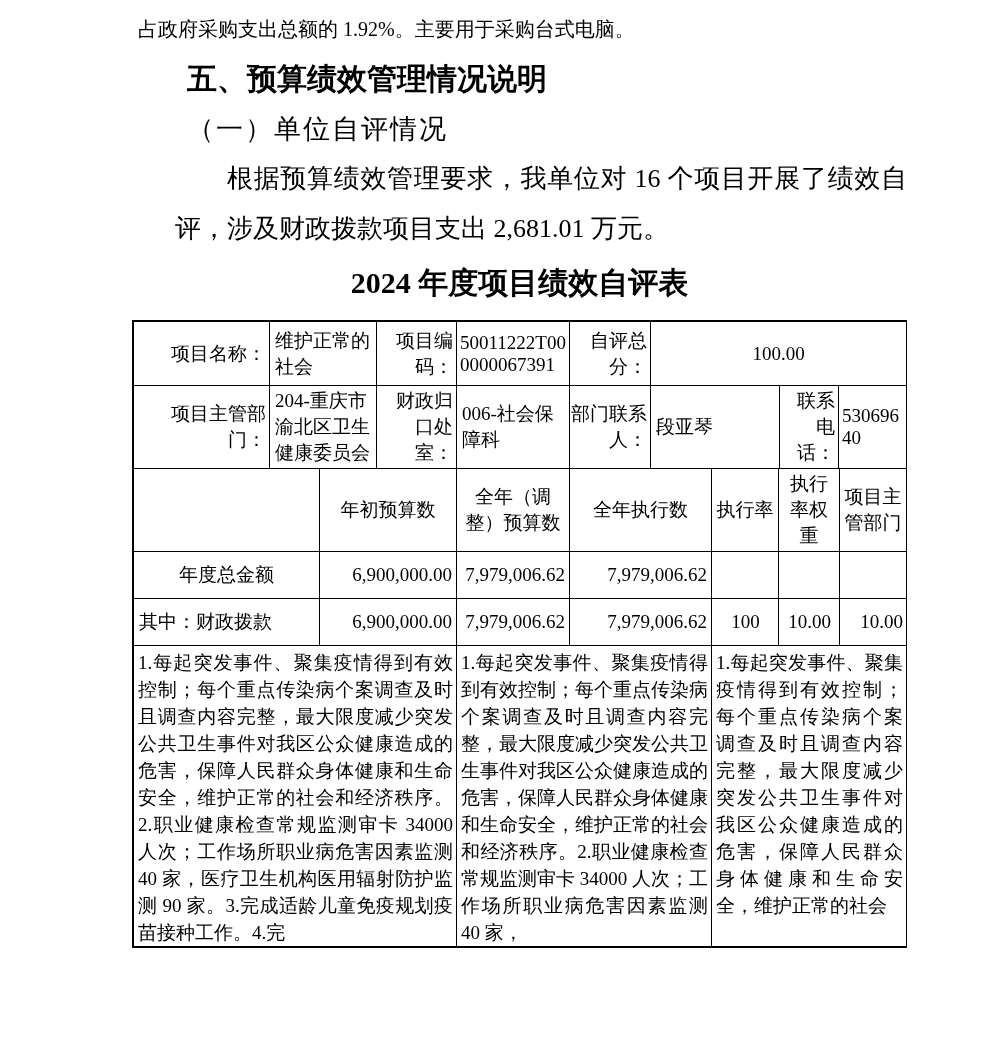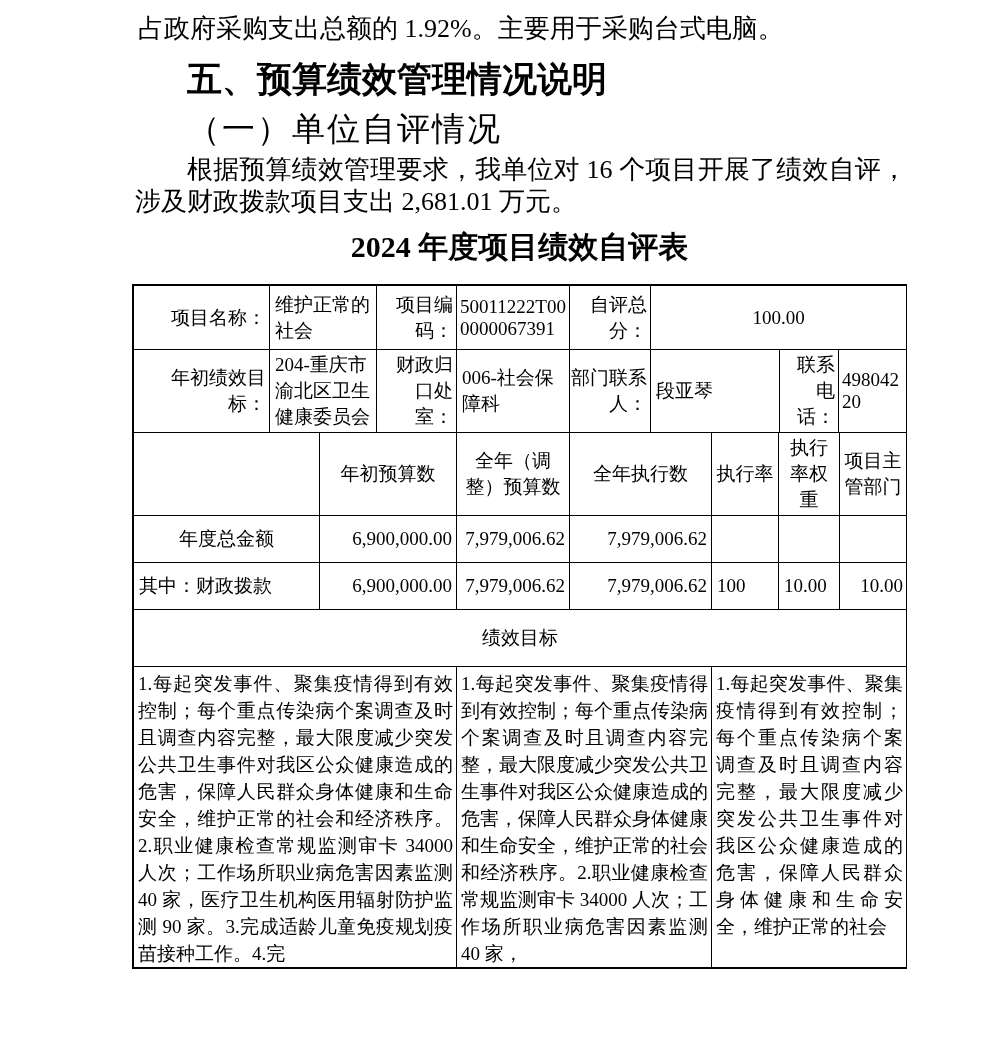--- a/index.html
+++ b/index.html
@@ -3,27 +3,27 @@
 <meta charset="utf-8">
 <style>
   html,body{margin:0;padding:0;}
   body{
     width:1000px;height:1042px;overflow:hidden;background:#ffffff;color:#000;
     font-family:"Liberation Serif","DejaVu Serif",serif;
     -webkit-font-smoothing:antialiased;
   }
   .content{margin-left:132px;width:775px;padding-top:4px;}
 
-  .intro-line{font-size:26px;line-height:50px;padding-left:6px;white-space:nowrap;}
+  .intro-line{font-size:20px;line-height:50px;padding-left:6px;white-space:nowrap;}
   .section-heading{
     font-family:"Liberation Sans","DejaVu Sans",sans-serif;
-    font-weight:bold;font-size:35px;line-height:50px;padding-left:55px;
+    font-weight:bold;font-size:30px;line-height:50px;padding-left:55px;
   }
-  .sub-heading{font-size:33px;line-height:50px;padding-left:55px;letter-spacing:2px;}
-  .body-para{font-size:26px;line-height:32px;text-indent:52px;text-align:justify;padding-left:3px;}
+  .sub-heading{font-size:27px;line-height:50px;padding-left:55px;letter-spacing:2px;}
+  .body-para{font-size:26px;line-height:50px;text-indent:52px;text-align:justify;padding-left:3px;margin-left:40px;}
   .table-title{
     font-size:30px;font-weight:bold;text-align:center;line-height:46px;margin-top:6px;
   }
 
   .tbl-wrap{width:773px;margin-top:14px;border:1px solid #000;}
   table{border-collapse:collapse;table-layout:fixed;width:773px;font-size:19px;}
   .tbl-mid,.tbl-bot{margin-top:-1px;}
   td{border:1px solid #000;padding:2px 4px;vertical-align:middle;word-break:break-word;overflow:hidden;}
 
   
@@ -33,21 +33,21 @@
   .row-fheader td{height:52px;text-align:center;}
   .row-frow td{height:42px;}
   .row-banner2 td{height:52px;text-align:center;}
   .row-gheader td{height:52px;text-align:center;}
 
   td.label{text-align:right;padding:2px 3px 2px 1px;}
   td.vleft{text-align:left;padding-left:5px;}
   td.code{word-break:break-all;text-align:left;padding-left:3px;padding-right:2px;margin-left:12px;}
   td.center{text-align:center;}
   td.num-center{text-align:right;}
-  td.num-left{text-align:left;padding-left:5px;}
+  td.num-left{text-align:center;padding-left:5px;}
   td.num-right{text-align:right;padding-right:3px;}
 
   td.goal-text{
     vertical-align:top;text-align:justify;line-height:27px;
     padding:3px 3px 0 4px;
   }
 </style>
 </head>
 <body>
 
@@ -79,28 +79,28 @@
       <tbody>
           <tr class="row-h1">
         <td class="label">项目名称：</td>
         <td class="vleft">维护正常的社会</td>
         <td class="label">项目编码：</td>
         <td class="code">50011222T000000067391</td>
         <td class="label">自评总分：</td>
         <td class="center" colspan="3">100.00</td>
       </tr>
       <tr class="row-h2">
-        <td class="label">年初绩效目标：</td>
+        <td class="label">项目主管部门：</td>
         <td class="vleft">204-重庆市渝北区卫生健康委员会</td>
         <td class="label">财政归口处室：</td>
         <td class="vleft">006-社会保障科</td>
         <td class="label">部门联系人：</td>
         <td class="vleft">段亚琴</td>
         <td class="label">联系电话：</td>
-        <td class="code">49804220</td>
+        <td class="code">53069640</td>
       </tr>
     </tbody>
       </table>
 
     <table class="tbl-mid">
       <colgroup>
         <col style="width:186px">
           <col style="width:137px">
           <col style="width:113px">
           <col style="width:142px">
@@ -139,23 +139,20 @@
     </tbody>
       </table>
 
     <table class="tbl-bot">
       <colgroup>
         <col style="width:323px">
           <col style="width:255px">
           <col style="width:195px">
       </colgroup>
       <tbody>
-          <tr class="row-banner2">
-        <td colspan="3">绩效目标</td>
-      </tr>
       <tr>
         <td class="goal-text">1.每起突发事件、聚集疫情得到有效控制；每个重点传染病个案调查及时且调查内容完整，最大限度减少突发公共卫生事件对我区公众健康造成的危害，保障人民群众身体健康和生命安全，维护正常的社会和经济秩序。2.职业健康检查常规监测审卡 34000 人次；工作场所职业病危害因素监测 40 家，医疗卫生机构医用辐射防护监测 90 家。3.完成适龄儿童免疫规划疫苗接种工作。4.完</td>
         <td class="goal-text">1.每起突发事件、聚集疫情得到有效控制；每个重点传染病个案调查及时且调查内容完整，最大限度减少突发公共卫生事件对我区公众健康造成的危害，保障人民群众身体健康和生命安全，维护正常的社会和经济秩序。2.职业健康检查常规监测审卡 34000 人次；工作场所职业病危害因素监测 40 家，</td>
         <td class="goal-text">1.每起突发事件、聚集疫情得到有效控制；每个重点传染病个案调查及时且调查内容完整，最大限度减少突发公共卫生事件对我区公众健康造成的危害，保障人民群众身体健康和生命安全，维护正常的社会</td>
       </tr>
     </tbody>
       </table>
 
   </div>
 </div>

